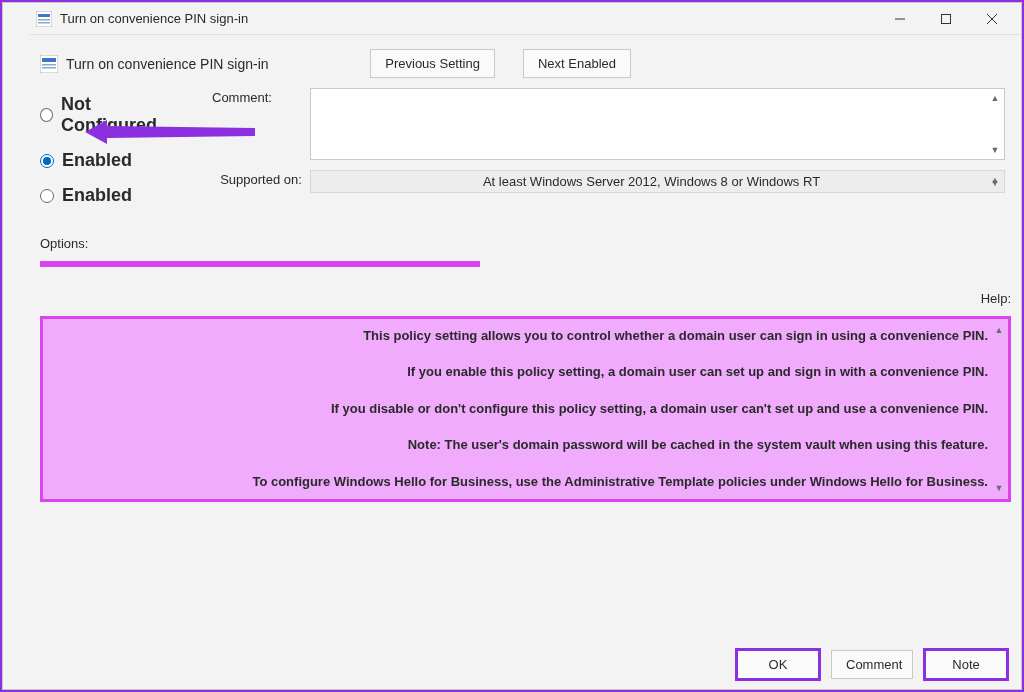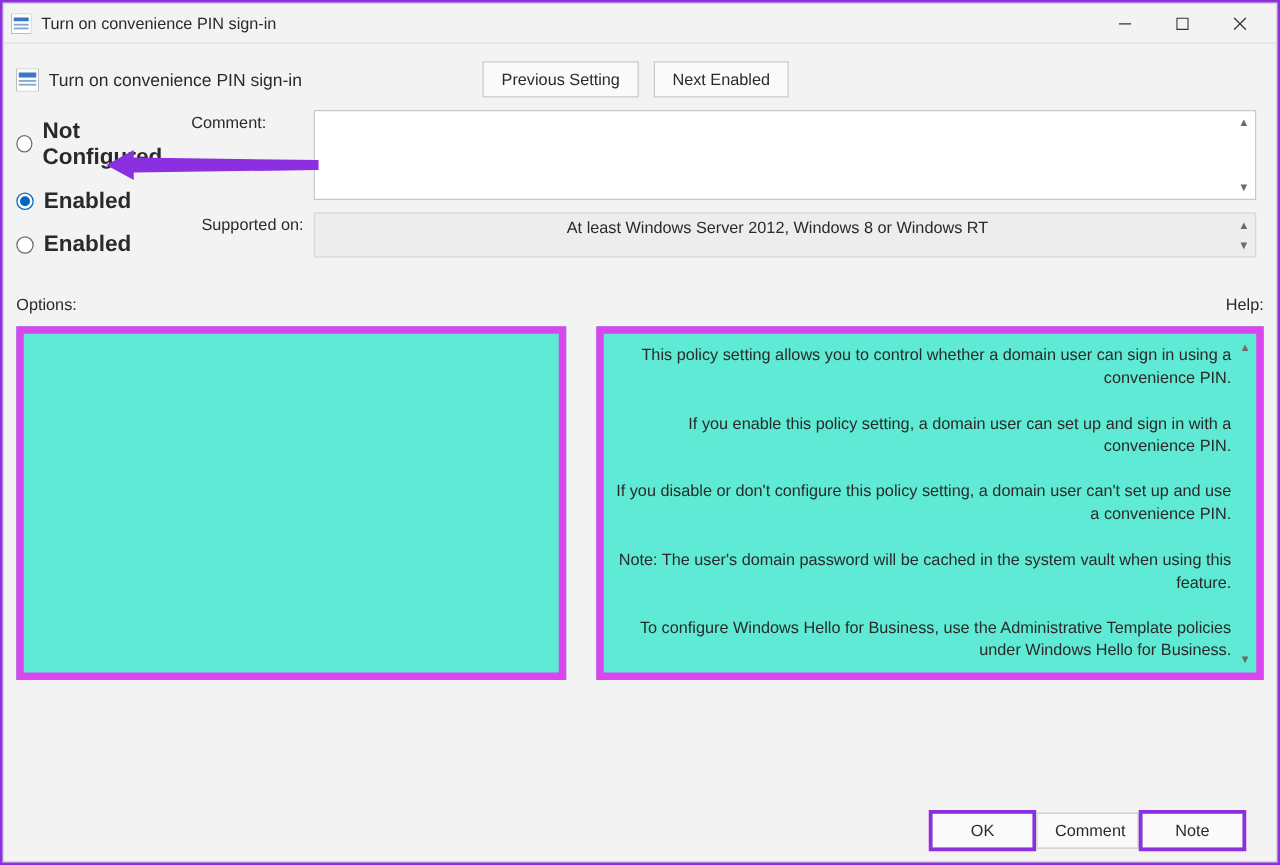--- a/index.html
+++ b/index.html
@@ -12,20 +12,21 @@
     background: #f3f3f3;
     overflow: hidden;
   }
   .window {
     position: relative;
     width: 1020px; height: 688px;
     margin: 2px;
     background: #f3f3f3;
     border: 1px solid #c9c9c9;
     outline: 2px solid #8b2fe0;
+    padding-left: 27px;
   }
   .titlebar {
     display: flex; align-items: center;
     height: 32px;
     padding: 0 6px;
     border-bottom: 1px solid #e0e0e0;
   }
   .titlebar .app-icon {
     width: 16px; height: 16px;
     margin-right: 8px;
@@ -49,21 +50,21 @@
     padding: 14px 10px 10px 10px;
   }
   .subheader .sub-icon {
     width: 18px; height: 18px;
     margin-right: 8px;
     display: inline-flex; align-items: center; justify-content: center;
   }
   .subheader .sub-title { font-size: 14px; color: #2a2a2a; }
   .subheader .nav-btns {
     margin-left: auto;
-    display: flex; gap: 12px;
+    display: flex; gap: 28px;
     padding-right: 380px;
   }
   .btn {
     padding: 6px 14px;
     background: #fafafa;
     border: 1px solid #c9c9c9;
     font-size: 13px;
     color: #2a2a2a;
     cursor: default;
   }
@@ -92,34 +93,34 @@
   .radio-item.selected .radio-outer { border-color: #0067c0; }
   .radio-inner {
     width: 8px; height: 8px;
     border-radius: 50%;
     background: #0067c0;
   }
   .radio-label { font-size: 18px; font-weight: bold; }
 
   .fields-col { flex: 1; padding-right: 6px; }
   .field-row { display: flex; margin-bottom: 10px; }
-  .field-label { width: 98px; font-size: 13px; padding-top: 2px; }
+  .field-label { width: 98px; font-size: 13px; padding-top: 2px; margin-left: 32px; }
   .comment-box {
     position: relative;
     flex: 1;
     height: 72px;
     background: #fff;
     border: 1px solid #c9c9c9;
     padding: 4px 18px 4px 6px;
     color: #2a2a2a;
   }
   .supported-box {
     position: relative;
     flex: 1;
-    height: 36px;
+    height: 23px;
     background: #ededed;
     border: 1px solid #d7d7d7;
     padding: 3px 18px 3px 6px;
     color: #2a2a2a;
     font-size: 13px;
   }
   .scroll-arrow {
     position: absolute;
     right: 2px;
     width: 14px; height: 14px;
@@ -134,45 +135,47 @@
     position: absolute;
     left: 82px; top: 115px;
     width: 170px; height: 28px;
     pointer-events: none;
   }
 
   .lower {
     display: flex;
     padding: 16px 10px 0 10px;
     gap: 24px;
+    flex-direction: column;
   }
   .pane {
     display: flex; flex-direction: column;
   }
   .pane.options { width: 440px; }
   .pane.help { flex: 1; text-align: right; }
   .pane-label { font-size: 13px; margin-bottom: 10px; }
   .pane-box {
     position: relative;
     flex: 1;
     height: 350px;
-    background: #5eead4;
-    border: 6px solid #d946ef;
+    background: #f0abfc;
+    border: 3px solid #d946ef;
+    font-weight: bold;
   }
   .help-content {
     padding: 8px 20px 8px 8px;
     font-size: 13px;
     line-height: 1.4;
     white-space: pre-wrap;
   }
 
   .footer {
     position: absolute;
-    bottom: 10px; right: 26px;
-    display: flex; gap: 2px;
+    bottom: 10px; right: 14px;
+    display: flex; gap: 12px;
   }
   .footer .btn { width: 82px; text-align: center; }
   .footer .highlight {
     outline: 3px solid #8b2fe0;
     outline-offset: -1px;
   }
 </style>
 </head>
 <body>
 

